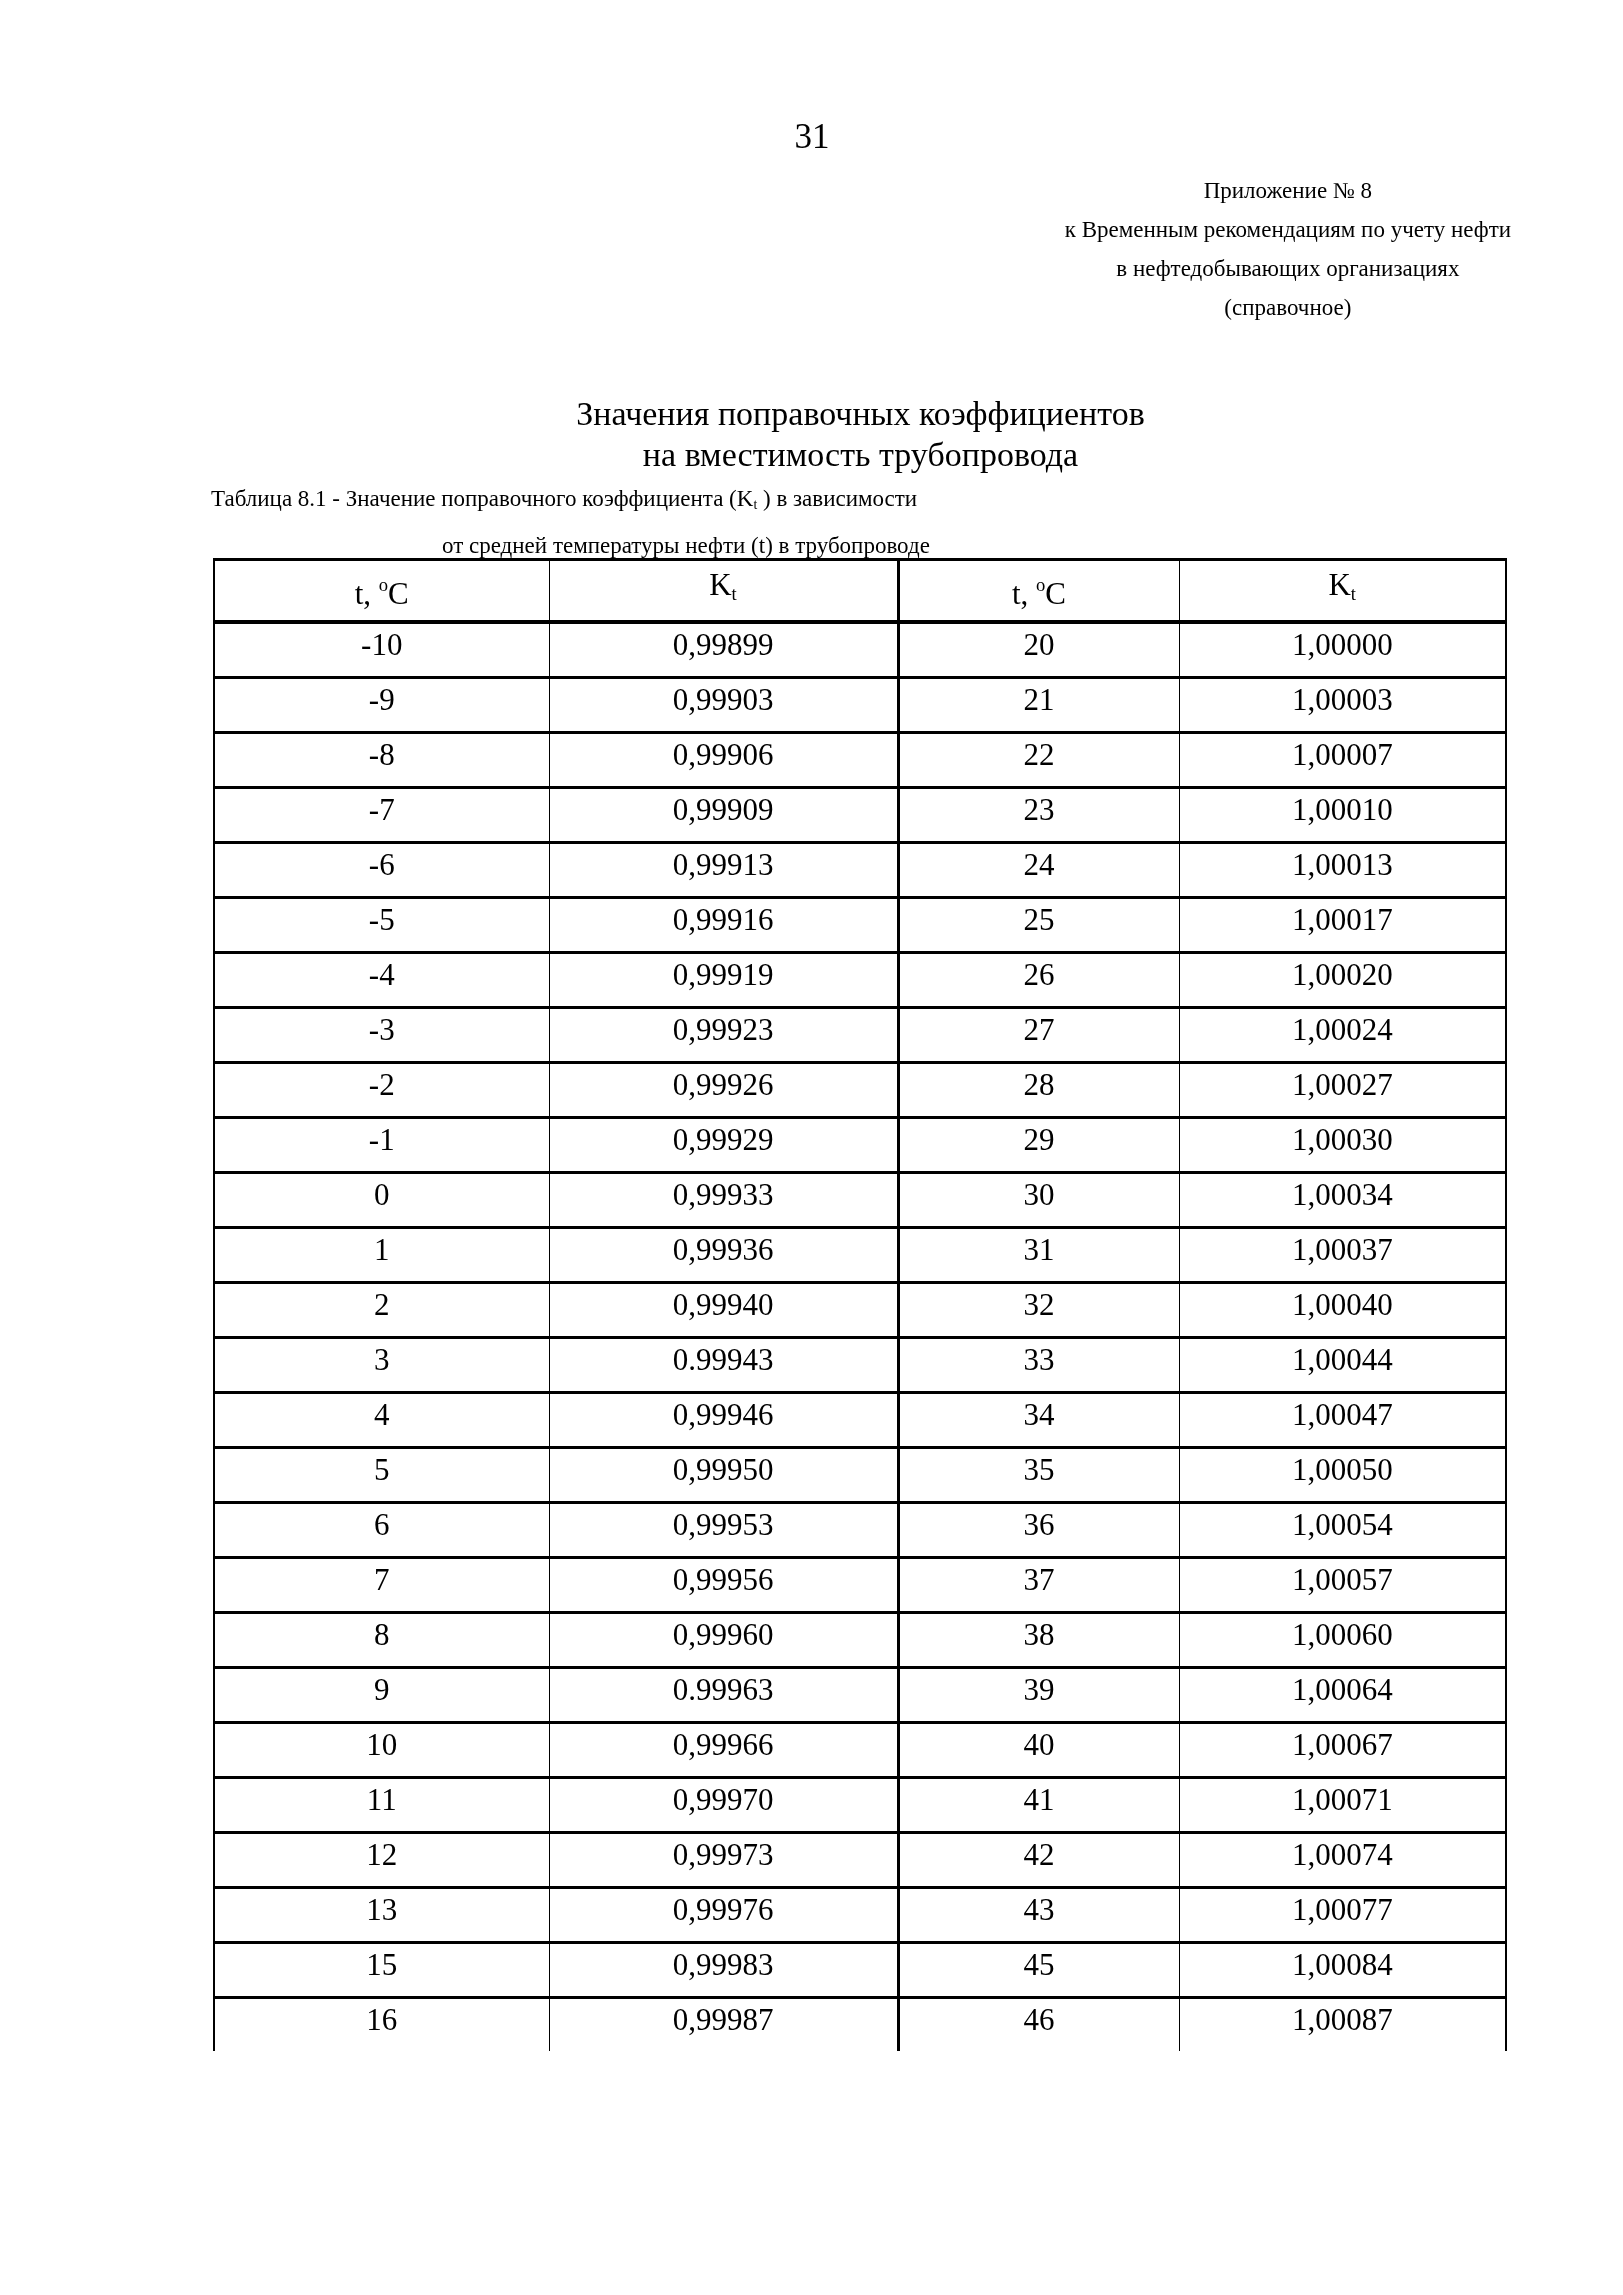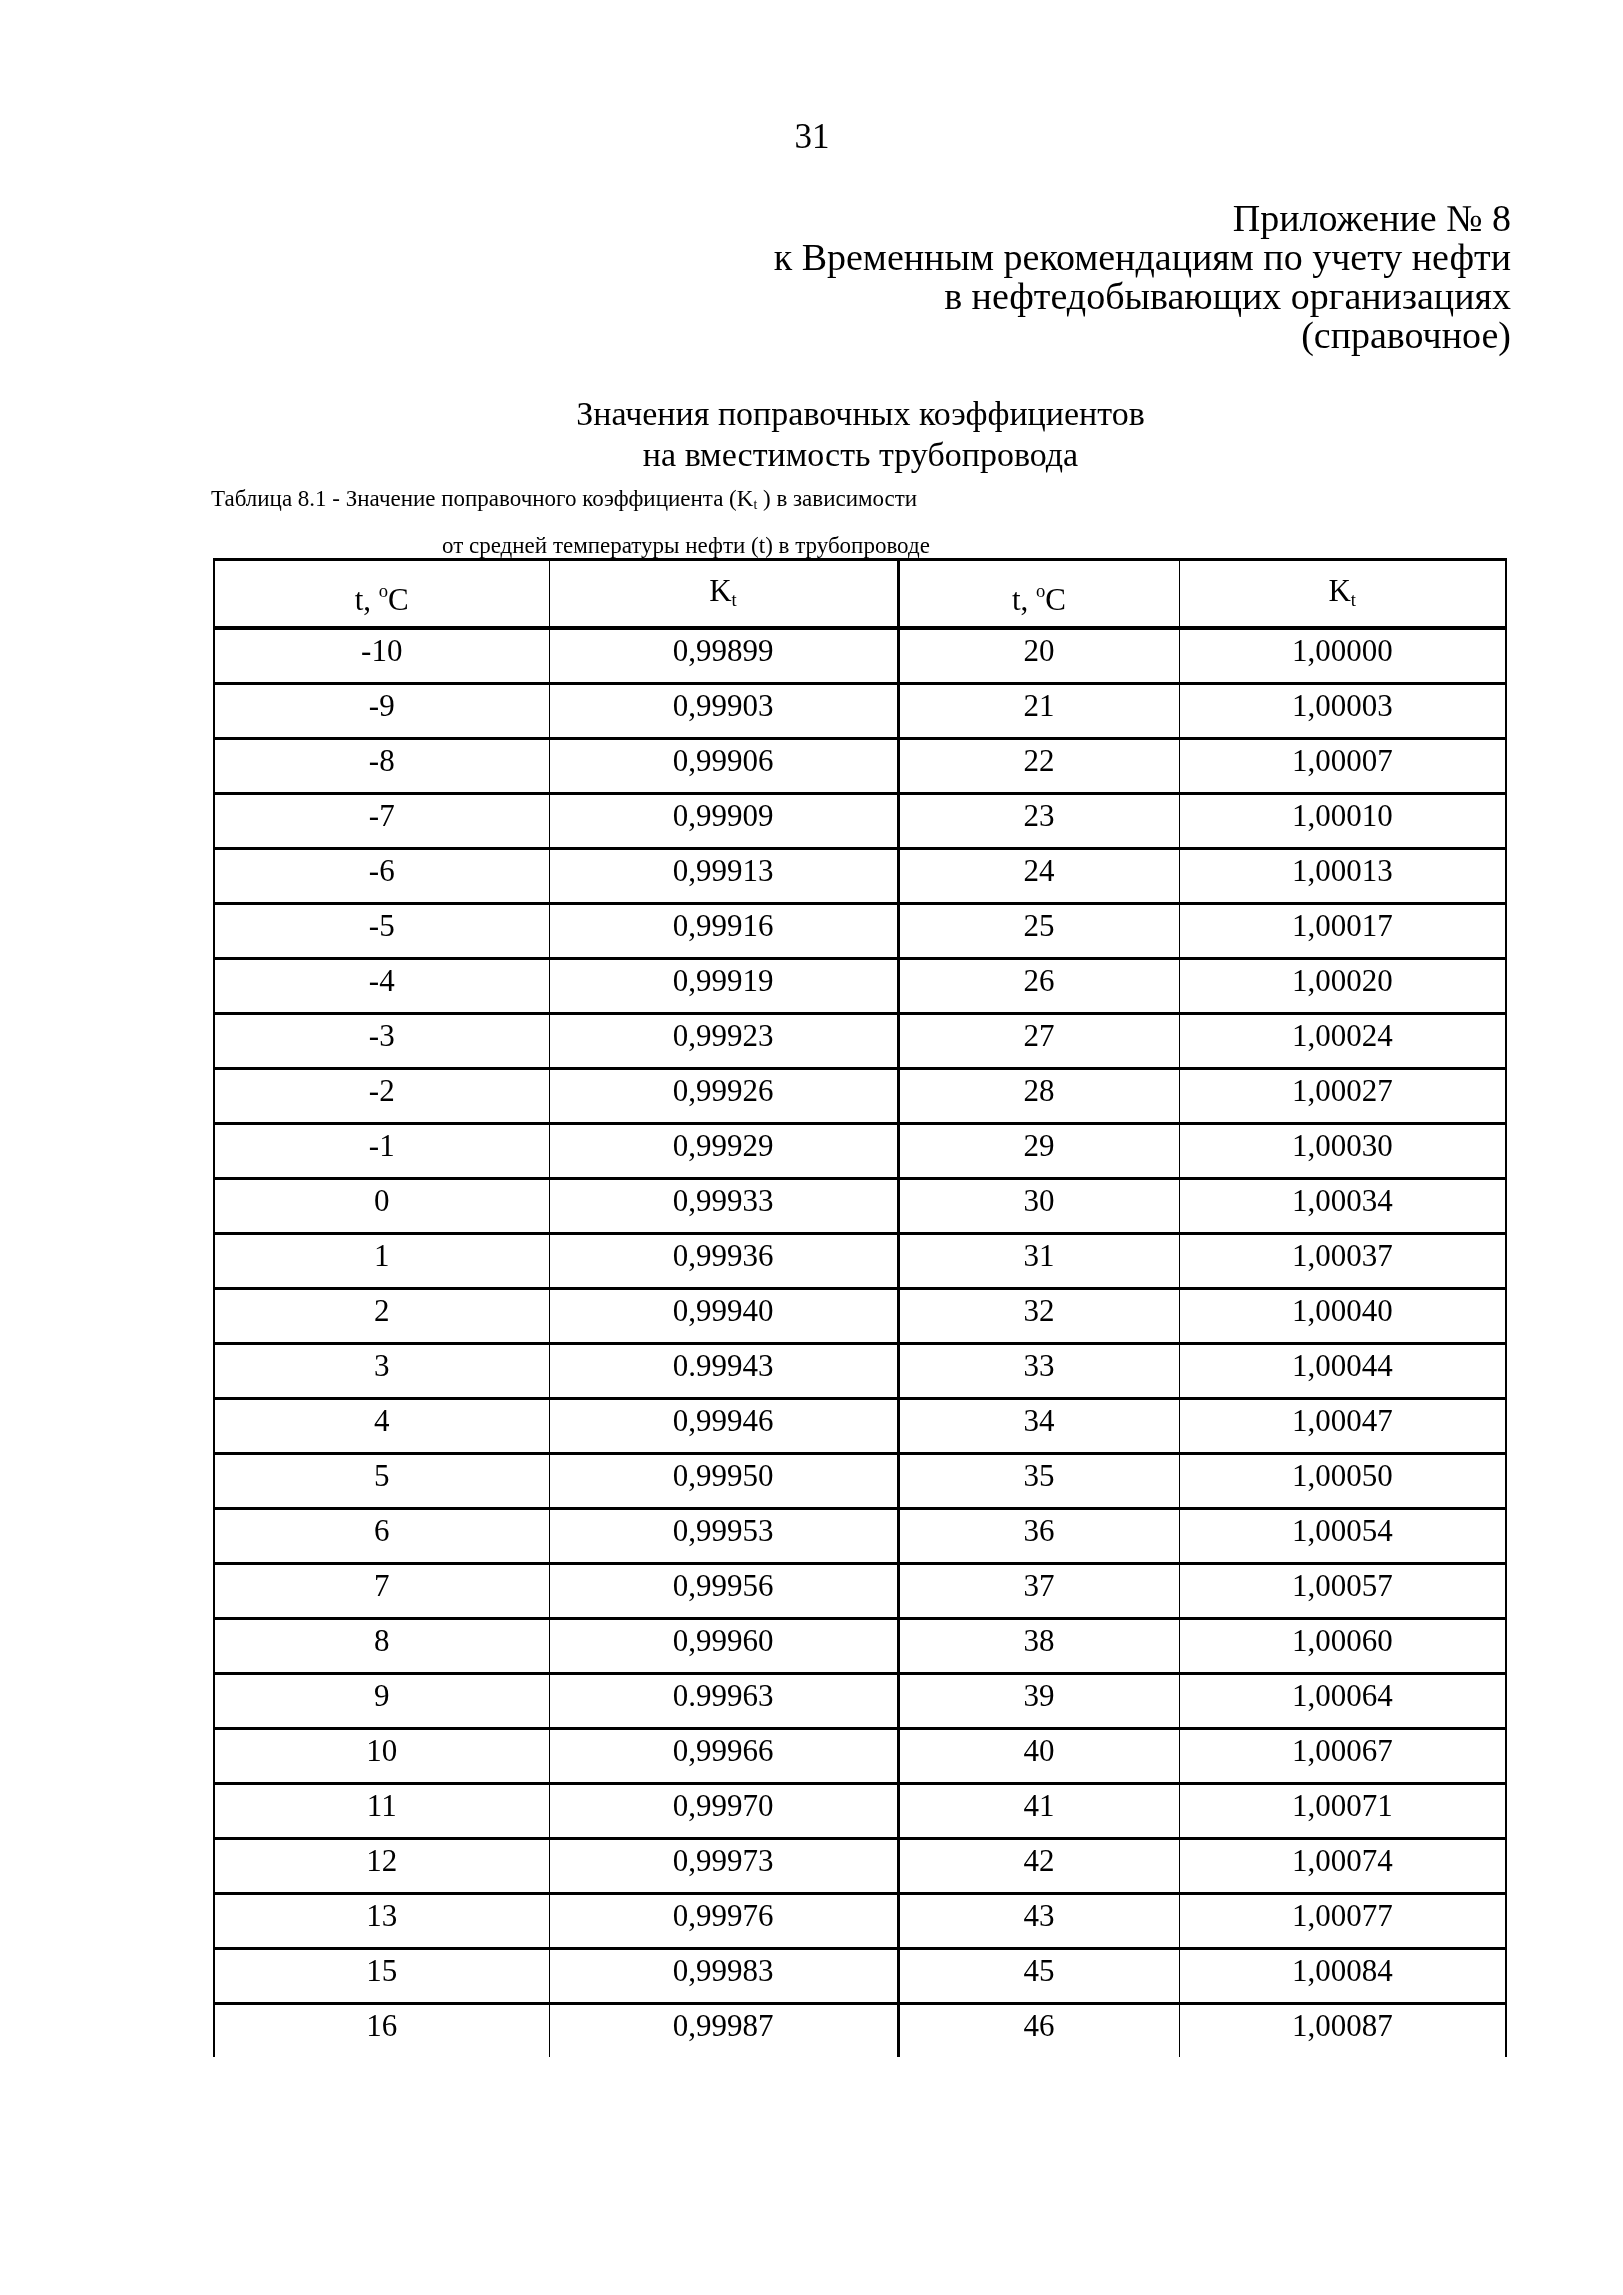--- a/index.html
+++ b/index.html
@@ -21,24 +21,23 @@
       left: 0;
       width: 1624px;
       text-align: center;
       font-size: 35px;
       line-height: 39px;
     }
     .appendix {
       position: absolute;
       top: 171px;
       right: 113px;
-      text-align: right;
-      font-size: 38px;
+      text-align: center;
+      font-size: 23px;
       line-height: 39px;
-      margin-top: 28px;
     }
     .appendix div { white-space: nowrap; }
     .section-title {
       position: absolute;
       top: 393px;
       left: 0;
       width: 1721px;
       text-align: center;
       font-size: 34px;
       line-height: 41px;
@@ -75,21 +74,21 @@
     .data-table th, .data-table td {
       text-align: center;
       vertical-align: top;
       font-weight: normal;
       padding: 0;
       border-left: 1.3px solid #000;
       border-right: 1.3px solid #000;
     }
     .data-table th {
       height: 55px;
-      line-height: 52px;
+      line-height: 39px;
       padding-top: 3.9px;
       border-top: 3.3px solid #000;
       border-bottom: 4.6px solid #000;
     }
     .data-table td {
       height: 52px;
       line-height: 42px;
       padding-top: 0px;
       border-bottom: 3.3px solid #000;
     }

